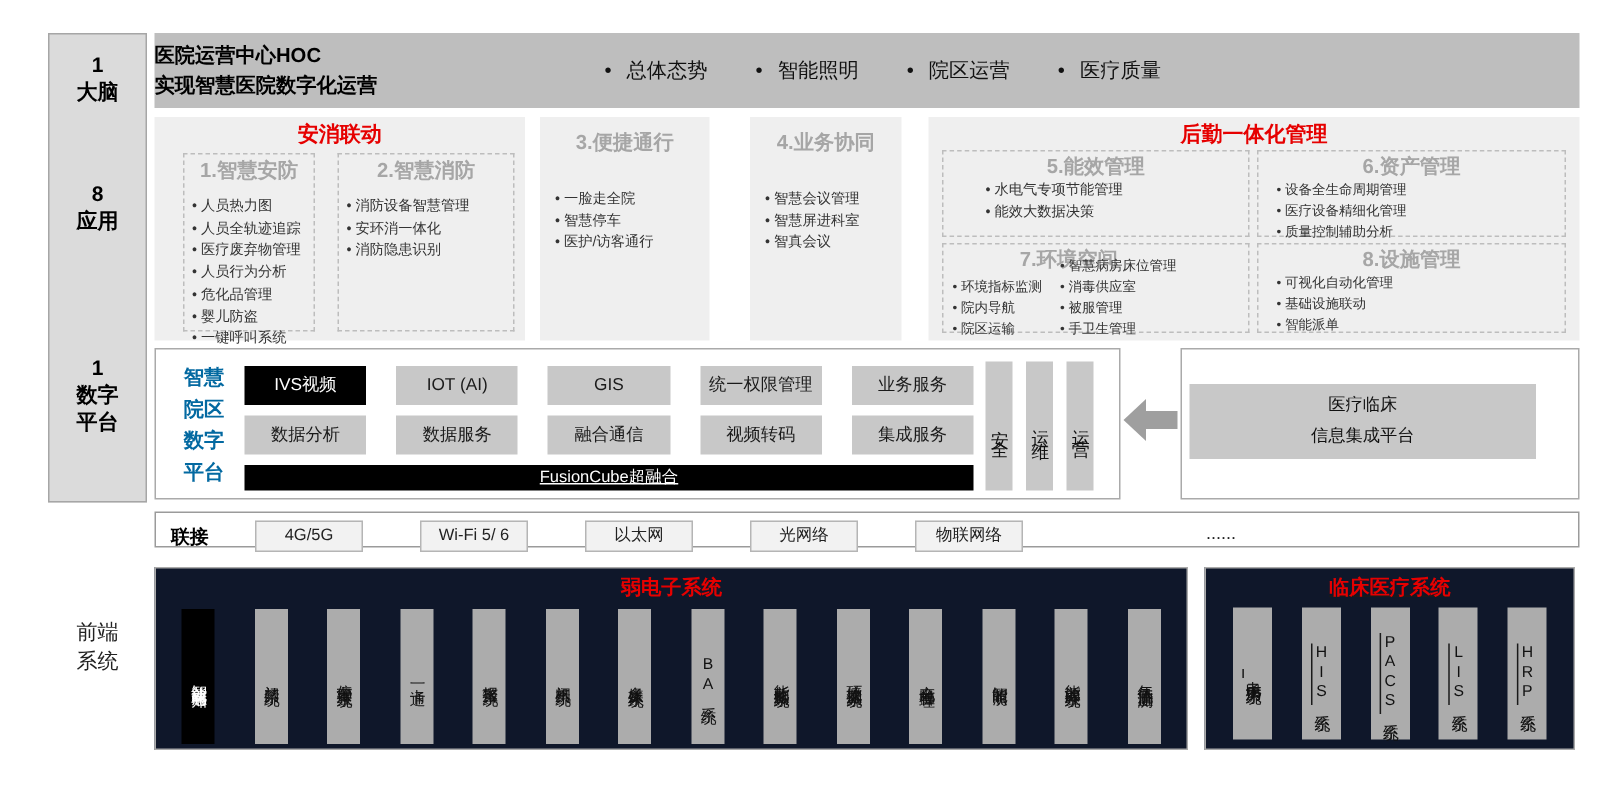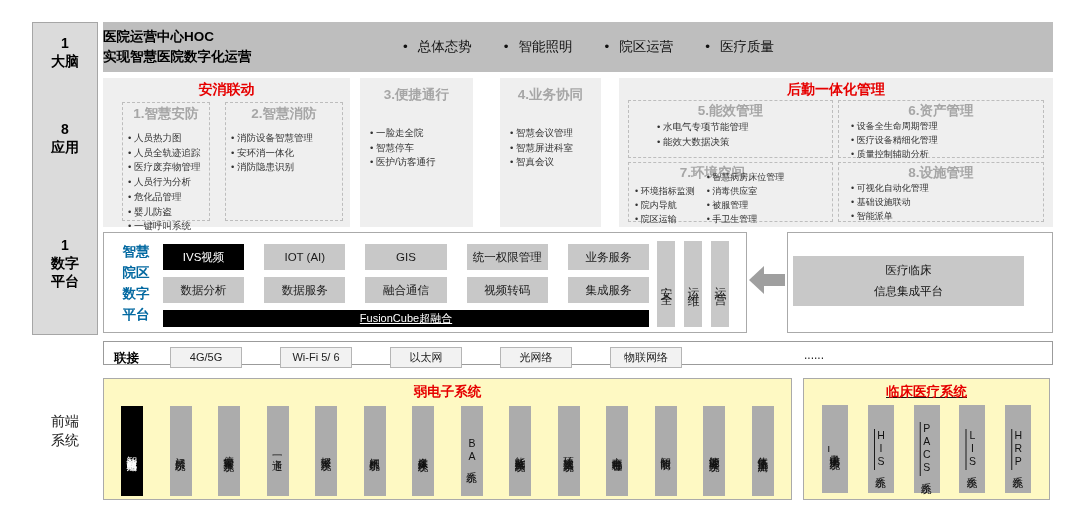--- a/index.html
+++ b/index.html
@@ -79,21 +79,21 @@
     display:flex;align-items:center;justify-content:center;text-align:center;font-size:11.5px;line-height:1.8;color:#111;}
 
   
   .connect{left:103px;top:341px;width:950px;height:24px;background:#fff;border:1px solid #9b9b9b;}
   .connect-label{position:absolute;left:10px;top:8px;font-weight:bold;font-size:12.5px;color:#000;}
   .connect-items{position:absolute;left:66px;top:5px;display:flex;gap:38px;}
   .cbox{width:72px;height:21px;box-sizing:border-box;background:#f2f2f2;border:1px solid #b5b5b5;text-align:center;font-size:11px;line-height:19px;color:#222;}
   .connect-dots{position:absolute;left:700px;top:6px;font-size:12px;color:#222;}
 
   
-  .syscard{background:#fef9c3;border:1px solid #aaaaaa;}
+  .syscard{background:#0f172a;border:1px solid #aaaaaa;}
   .weak{left:103px;top:378px;width:689px;height:122px;}
   .clinical{left:803px;top:378px;width:247px;height:122px;text-decoration:underline;}
   .sys-title{text-align:center;font-weight:bold;font-size:13.5px;color:#e60000;margin-top:4px;}
   .vlist{display:flex;justify-content:space-between;margin-top:5px;padding:0 17px;}
   .clinical .vlist{padding:0 18px;margin-top:4px;}
   .vitem{width:22px;height:90px;background:#acacac;color:#111;display:flex;align-items:center;justify-content:center;
          writing-mode:vertical-rl;text-orientation:upright;font-size:10.5px;letter-spacing:1px;line-height:1;}
   .clinical .vitem{width:26px;height:88px;}
   .vitem.dark{background:#000;color:#fff;}
 </style>

